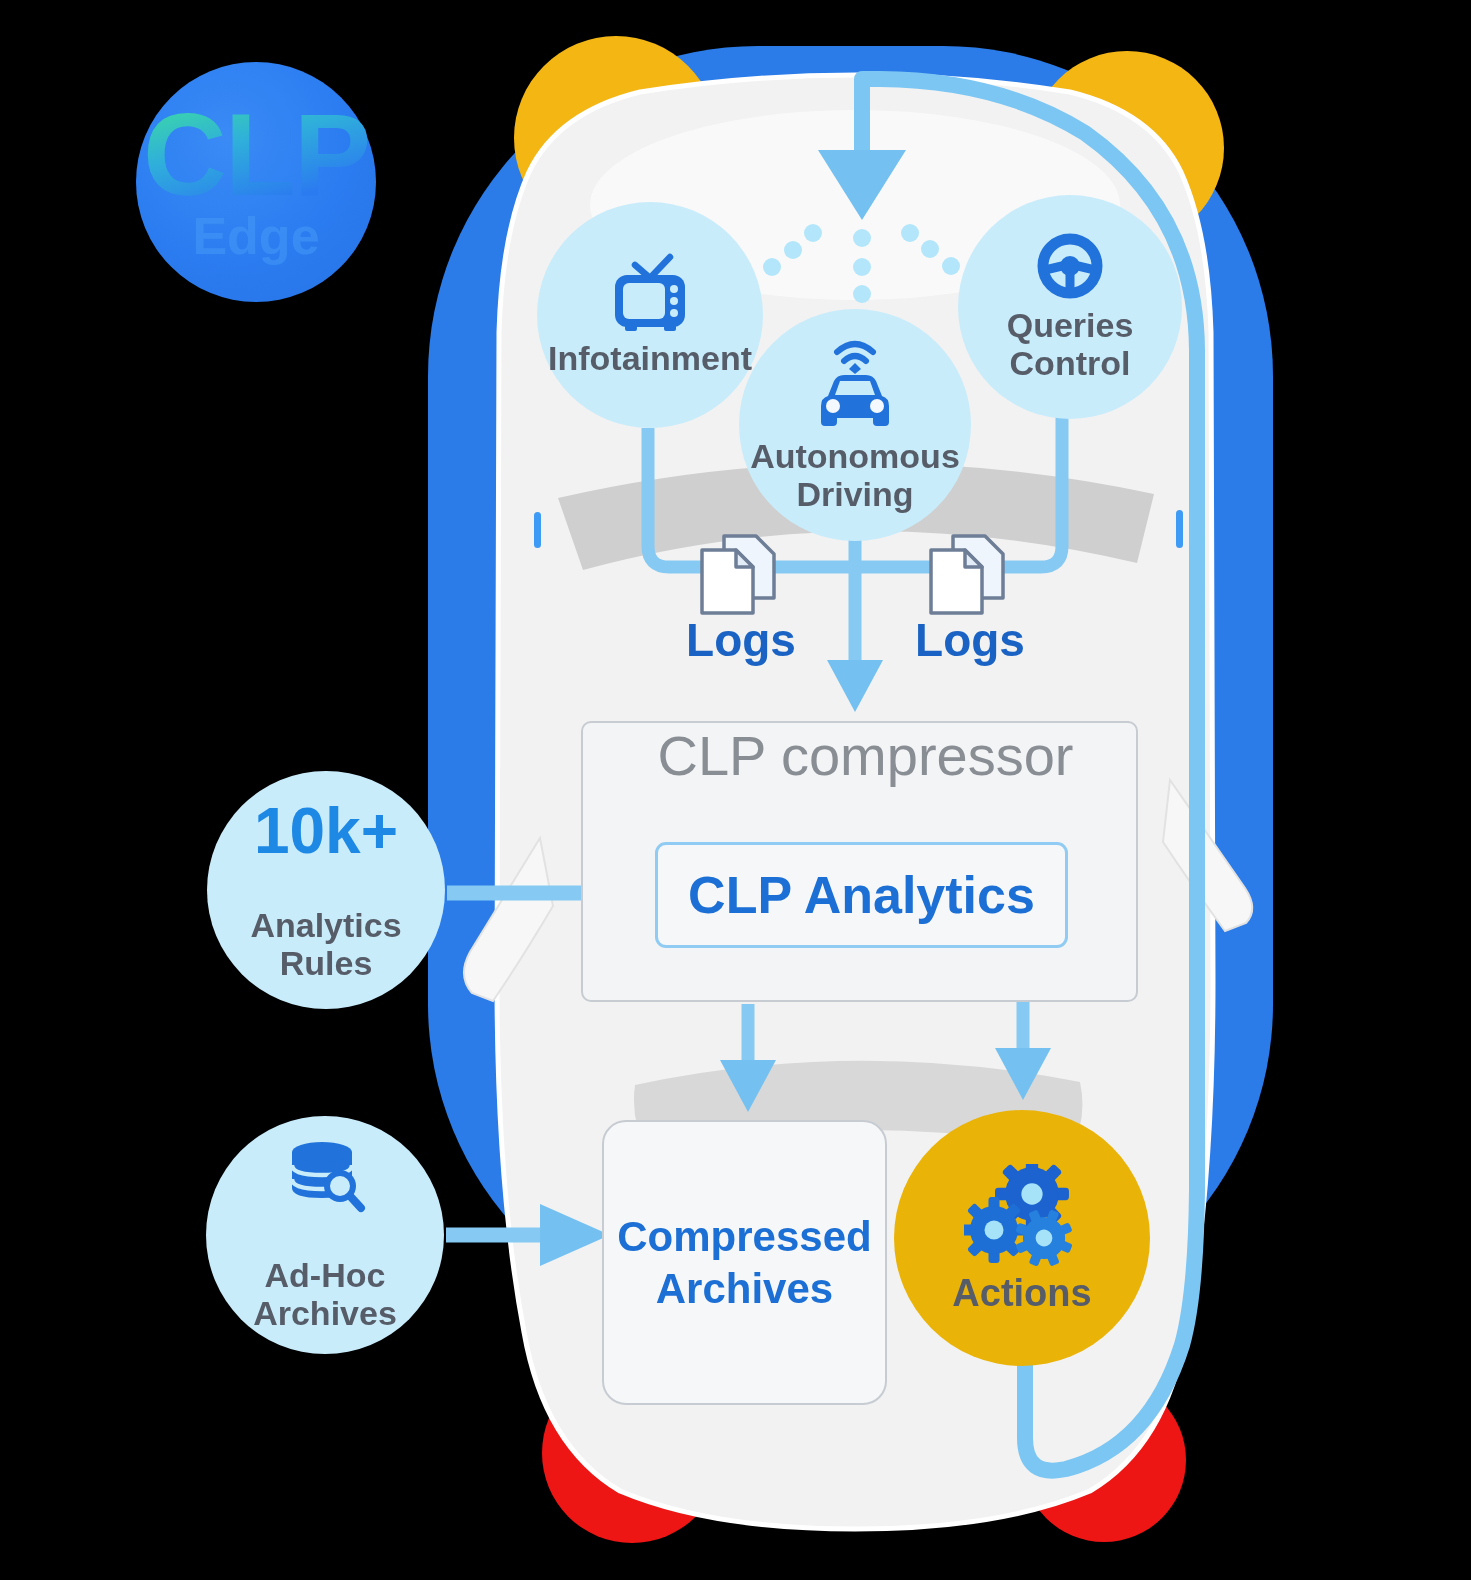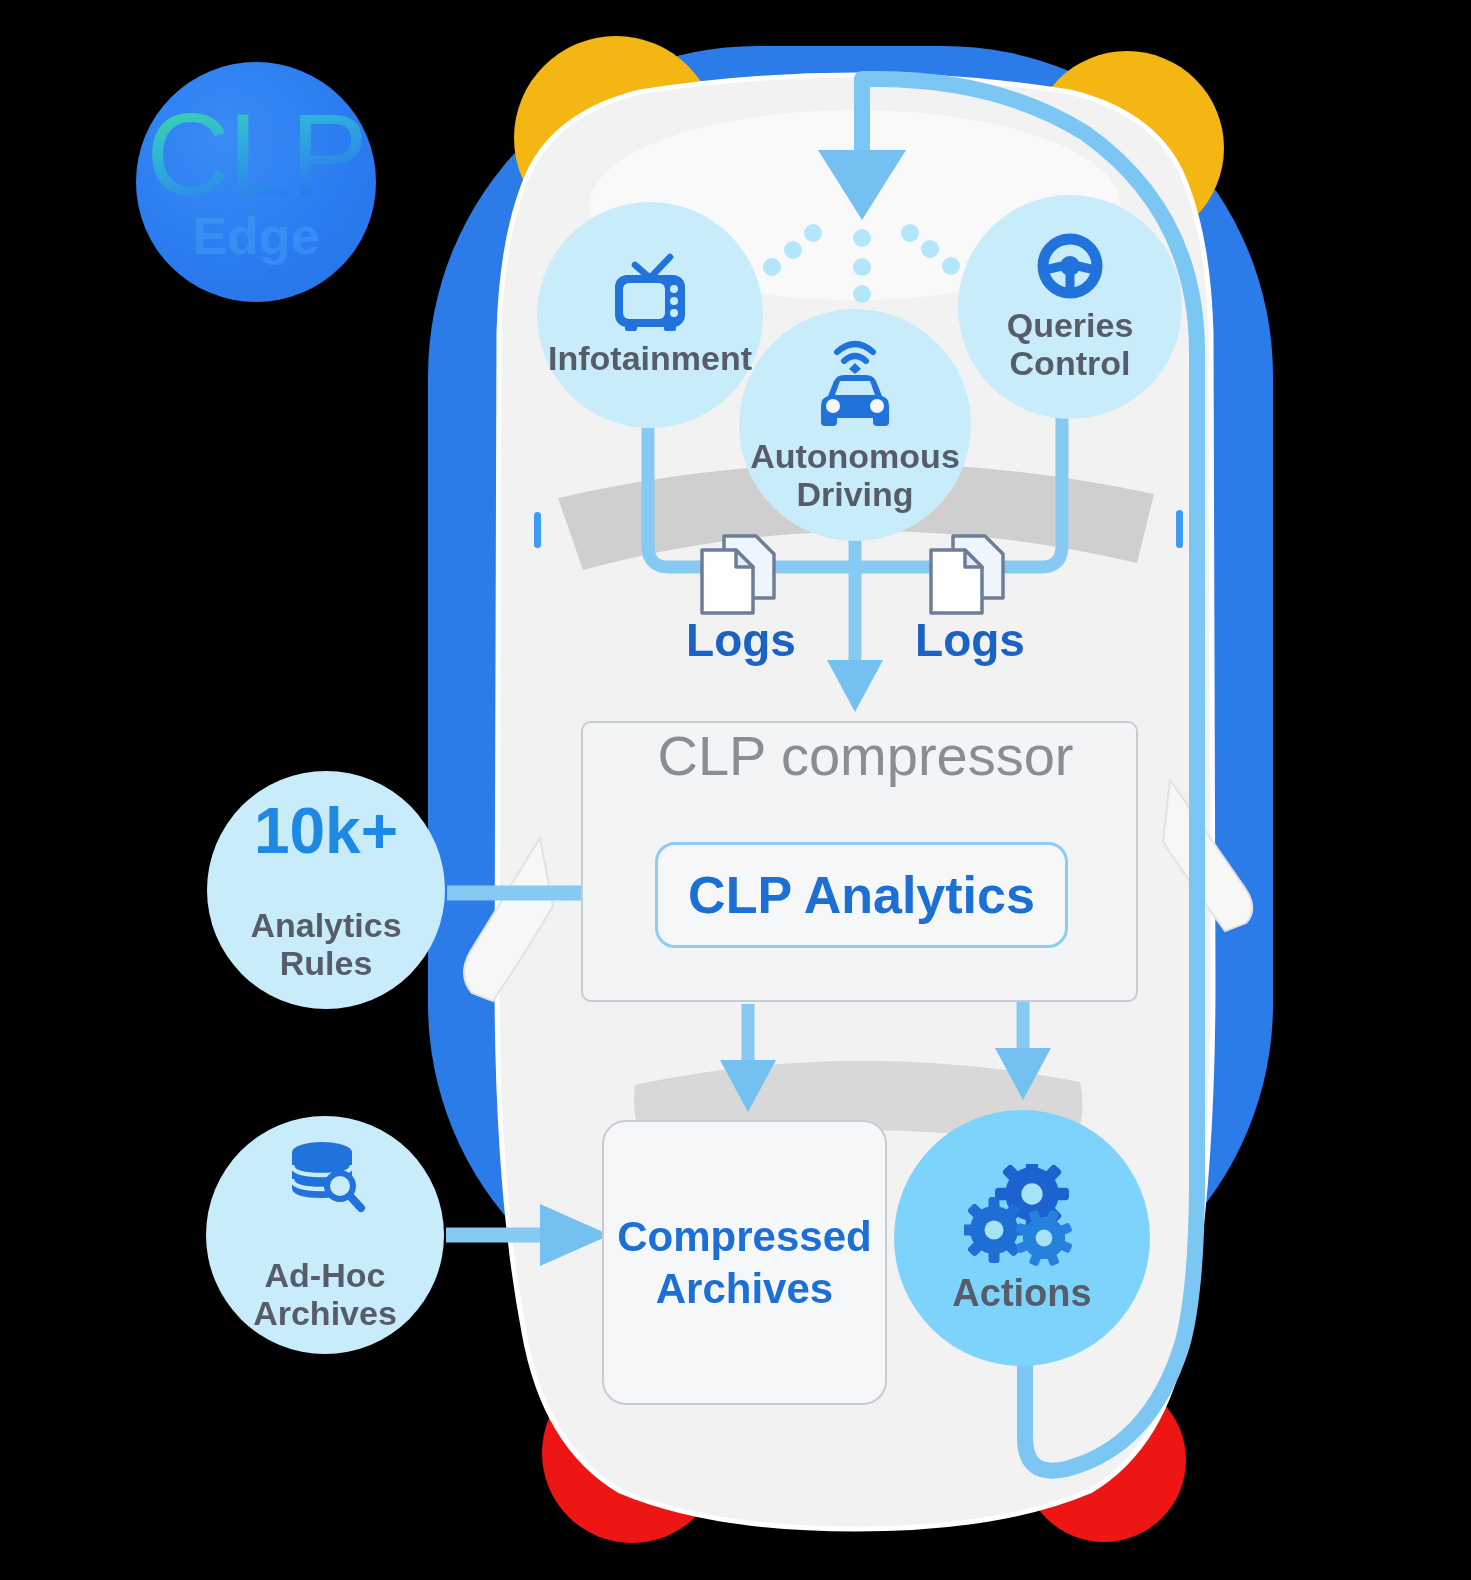--- a/index.html
+++ b/index.html
@@ -10,21 +10,21 @@
   .scene{position:absolute;left:0;top:0;width:1471px;height:1580px;}
 
   
   .logo{
     position:absolute;left:136px;top:62px;width:240px;height:240px;border-radius:50%;
     background:radial-gradient(circle at 38% 32%, #3a8bf6 0%, #2b7cf0 55%, #2673e6 100%);
     display:flex;flex-direction:column;align-items:center;justify-content:center;
     padding-top:6px;box-sizing:border-box;
   }
   .logo-title{
-    font-size:116px;font-weight:400;letter-spacing:-2px;line-height:100px;
+    font-size:116px;font-weight:700;letter-spacing:-2px;line-height:100px;
     background:linear-gradient(165deg,#3ad2ae 8%,#2fb0da 38%,#2b7bf0 82%);
     -webkit-background-clip:text;background-clip:text;color:transparent;
   }
   .logo-sub{
     font-size:52px;font-weight:700;color:#4aa0f8;opacity:.45;line-height:58px;margin-top:2px;
   }
 
   
   .bubble{
     position:absolute;border-radius:50%;background:#c9ecfb;
@@ -32,36 +32,36 @@
     text-align:center;gap:6px;box-sizing:border-box;
   }
   .bubble .blabel{
     font-size:34px;line-height:38px;font-weight:700;color:#565d69;white-space:pre-line;
   }
   #node-infotainment{left:537px;top:202px;width:226px;height:226px;}
   #node-autonomous{left:739px;top:309px;width:232px;height:232px;gap:7px;}
   #node-vehicle{left:958px;top:195px;width:224px;height:224px;}
   #node-rules{left:207px;top:771px;width:238px;height:238px;}
   #node-adhoc{left:206px;top:1116px;width:238px;height:238px;}
-  #node-actions{left:894px;top:1110px;width:256px;height:256px;background:#7dd3fc;}
+  #node-actions{left:894px;top:1110px;width:256px;height:256px;background:#eab308;}
   .big-value{font-size:64px;font-weight:700;color:#1e88e5;line-height:66px;}
   .rules-label,.adhoc-label{font-size:37px;line-height:40px;margin-top:36px;}
 
   
   .panel{position:absolute;box-sizing:border-box;border-radius:10px;}
   #box-compressor{
     left:581px;top:721px;width:557px;height:281px;background:#f3f4f5;
     border:2px solid #c7ccd2;border-radius:10px;
   }
   #box-compressor .ptitle{
     text-align:center;font-size:56px;font-weight:500;color:#898d94;padding-left:12px;
   }
   #box-analytics{
     left:655px;top:842px;width:413px;height:106px;background:#f5f7f9;
-    border:3px solid #8fcbf3;border-radius:20px;
+    border:3px solid #8fcbf3;border-radius:11px;
     display:flex;align-items:center;justify-content:center;
   }
   #box-analytics .ptitle{font-size:52px;font-weight:700;color:#1c6fd4;}
   #box-archives{
     left:602px;top:1120px;width:285px;height:285px;background:#f6f7f8;
     border:2px solid #c7ccd2;border-radius:24px;
     display:flex;align-items:center;justify-content:center;text-align:center;
   }
   #box-archives .ptitle{font-size:42px;line-height:52px;font-weight:700;color:#1c6fd4;white-space:pre-line;}
 

